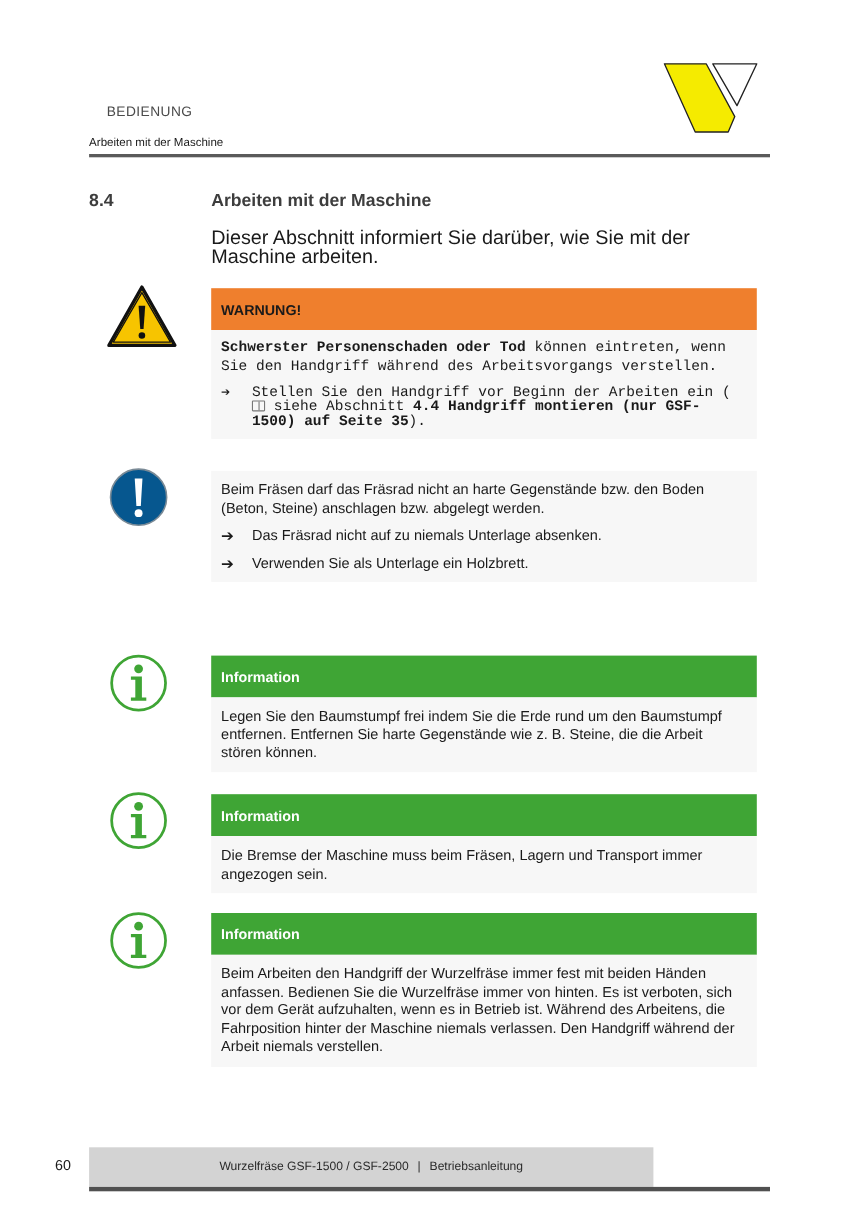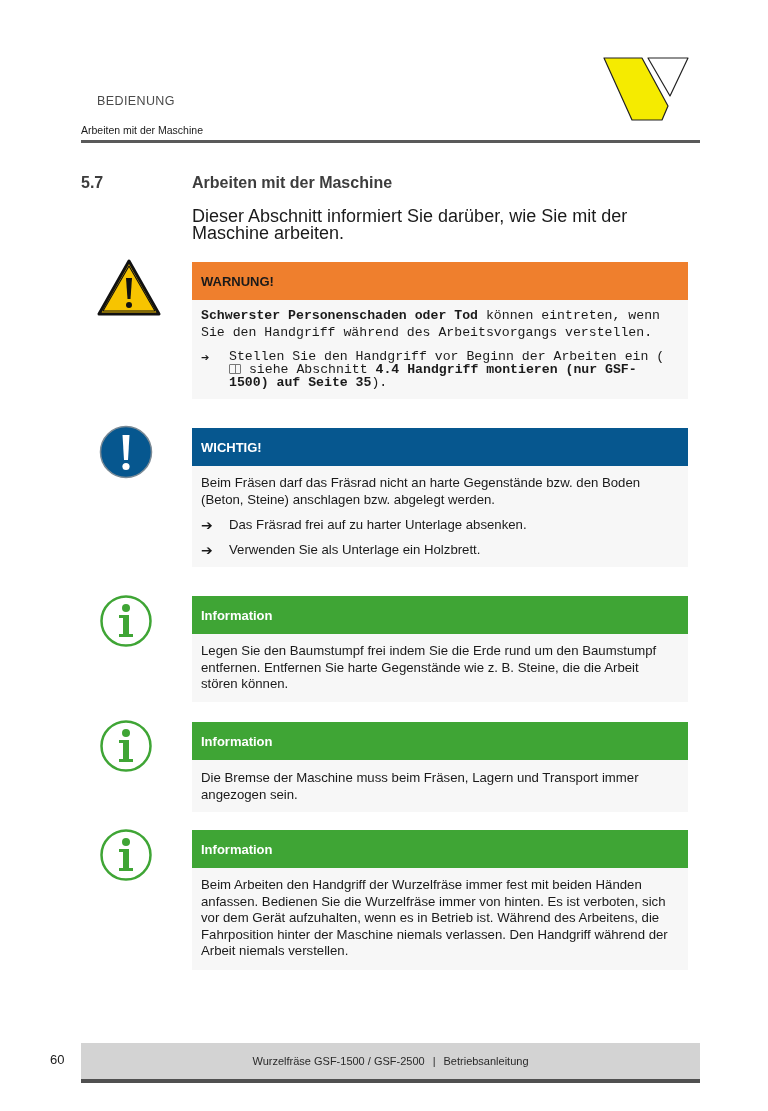--- a/index.html
+++ b/index.html
@@ -25,37 +25,37 @@
   .arrow-item .txt { flex: 1; line-height: 13px; }
   .arrow-item .txt.wide { line-height: 16px; }
 
   .warn .note-head { background: #ef7f2d; color: #1a1a1a; }
   .imp .note-head { background: #06578f; }
   .info .note-head { background: #3fa535; }
 
   .side-icon { position: absolute; left: 96px; }
 
   .footer-num { position: absolute; left: 50px; top: 1052px; font-size: 13px; color: #1a1a1a; }
-  .footer-bar { position: absolute; left: 81px; top: 1043px; width: 619px; height: 36px; background: #d3d3d3; display: flex; align-items: center; justify-content: center; font-size: 11px; color: #2a2a2a; }
+  .footer-bar { position: absolute; left: 81px; top: 1043px; width: 513px; height: 36px; background: #d3d3d3; display: flex; align-items: center; justify-content: center; font-size: 11px; color: #2a2a2a; }
   .footer-rule { position: absolute; left: 81px; top: 1079px; width: 619px; height: 4px; background: #505050; }
   .sep { margin: 0 8px; }
 </style>
 </head>
 <body>
 
 <div class="hdr-chapter">BEDIENUNG</div>
 <div class="hdr-rule2"></div>
 <div class="hdr-sub" style="top:124px;">Arbeiten mit der Maschine</div>
 
 <svg class="logo" viewBox="0 0 96 74">
   <polygon points="6,6 44,6 70,54 64,68 34,68" fill="#f5eb00" stroke="#222" stroke-width="1.2" stroke-linejoin="round"></polygon>
   <polygon points="50,6 90,6 72,44" fill="#ffffff" stroke="#222" stroke-width="1.2" stroke-linejoin="round"></polygon>
 </svg>
 
-<div class="sec-num">5.7</div>
+<div class="sec-num">8.4</div>
 <div class="sec-title">Arbeiten mit der Maschine</div>
 <div class="intro">Dieser Abschnitt informiert Sie darüber, wie Sie mit der Maschine arbeiten.</div>
 
 <svg class="side-icon" style="top:258px;" width="66" height="60" viewBox="0 0 66 60">
   <polygon points="33,3 63,56 3,56" fill="#f7c400" stroke="#111" stroke-width="3" stroke-linejoin="round"></polygon>
   <polygon points="33,8 59,53 7,53" fill="none" stroke="#111" stroke-width="1.2" stroke-linejoin="round"></polygon>
   <path d="M30 20 L36 20 L34.5 41 L31.5 41 Z" fill="#111"></path>
   <circle cx="33" cy="47" r="3" fill="#111"></circle>
 </svg>
 <div class="note warn" style="top:262px;">
@@ -68,26 +68,25 @@
     </div>
   </div>
 </div>
 
 <svg class="side-icon" style="top:425px;left:99px;" width="54" height="54" viewBox="0 0 54 54">
   <circle cx="27" cy="27" r="25.5" fill="#06578f" stroke="#7a8a96" stroke-width="1.5"></circle>
   <path d="M23.5 10 L30.5 10 L29 35 L25 35 Z" fill="#ffffff"></path>
   <circle cx="27" cy="41.5" r="3.6" fill="#ffffff"></circle>
 </svg>
 <div class="note imp" style="top:428px;">
-  <div class="note-head">WICHTIG!</div>
   <div class="note-body" style="padding-top:9px;padding-bottom:9px;">
     <p>Beim Fräsen darf das Fräsrad nicht an harte Gegenstände bzw. den Boden (Beton, Steine) anschlagen bzw. abgelegt werden.</p>
     <div class="arrow-item">
       <span class="arr">➔</span>
-      <span class="txt wide">Das Fräsrad frei auf zu harter Unterlage absenken.</span>
+      <span class="txt wide">Das Fräsrad nicht auf zu niemals Unterlage absenken.</span>
     </div>
     <div class="arrow-item">
       <span class="arr">➔</span>
       <span class="txt wide">Verwenden Sie als Unterlage ein Holzbrett.</span>
     </div>
   </div>
 </div>
 
 <svg class="side-icon" style="top:594px;left:99px;" width="54" height="54" viewBox="0 0 54 54">
   <circle cx="27" cy="27" r="24.5" fill="#ffffff" stroke="#3fa535" stroke-width="2.5"></circle>

